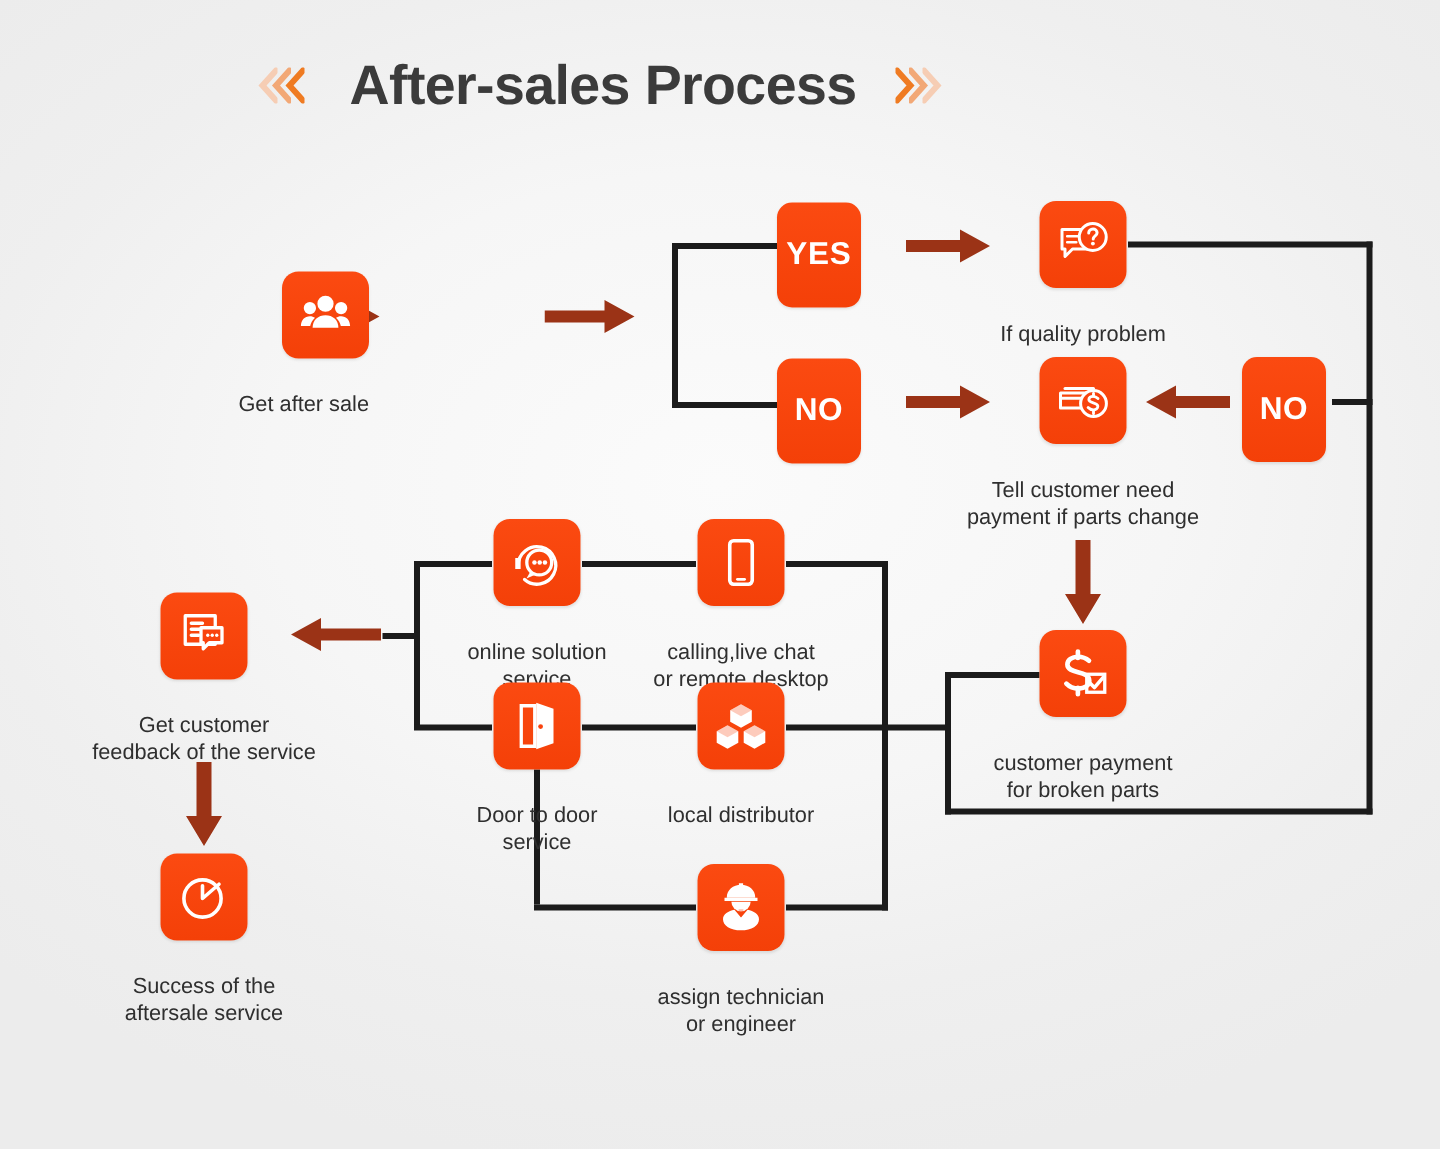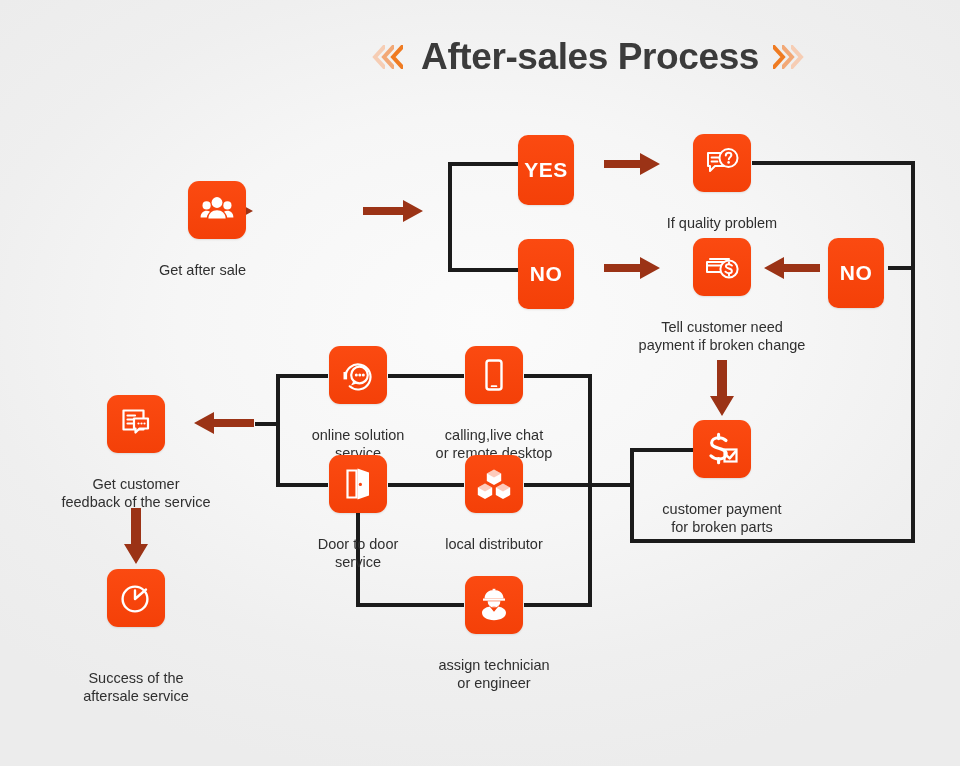--- a/index.html
+++ b/index.html
@@ -23,22 +23,22 @@
   }
 
   
   #title-bar {
     position: absolute;
     left: 0; top: 22px;
     width: 804px;
     height: 70px;
     display: flex;
     align-items: center;
-    justify-content: flex-end;
-    gap: 18px;
+    justify-content: center;
+    gap: 30px;
   }
   #page-title {
     font-size: 37px;
     font-weight: bold;
     color: #3b3b3b;
     letter-spacing: -0.4px;
     white-space: nowrap;
   }
   .chev-group { display: flex; align-items: center; }
   .chev {
@@ -260,21 +260,21 @@
       <svg width="36" height="36" viewBox="0 0 36 36">
         <path d="M3 13 h19 v10 H3 z" fill="none" stroke="#fff" stroke-width="2" stroke-linejoin="round"></path>
         <path d="M3 16.5 h19" stroke="#fff" stroke-width="2"></path>
         <path d="M6 10 h19" stroke="#fff" stroke-width="2" stroke-linecap="round"></path>
         <circle cx="25" cy="20" r="8.6" fill="#f9430e" stroke="#fff" stroke-width="2"></circle>
         <path d="M28 16.6 c-1-1-2-1.4-3.3-1.4 c-1.6 0-2.8 0.9-2.8 2.1 c0 2.9 6 1.5 6 4.6 c0 1.3-1.3 2.3-3 2.3 c-1.4 0-2.6-0.5-3.5-1.5" fill="none" stroke="#fff" stroke-width="1.9" stroke-linecap="round"></path>
         <path d="M25 13.2 v1.8 M25 25 v1.8" stroke="#fff" stroke-width="1.9" stroke-linecap="round"></path>
       </svg>
     </div>
     <div class="caption">Tell customer need
-payment if broken change</div>
+payment if parts change</div>
   </div>
 
   <div class="node" style="left:856px; top:238px;">
     <div class="tile badge">
       <span>NO</span>
     </div>
   </div>
 
   <div class="node" style="left:722px; top:420px;">
     <div class="tile">
@@ -365,21 +365,21 @@
         <path d="M7 11.5 h22 v2.2 H7 z" fill="#fff"></path>
         <path d="M11.6 14.2 a6.4 6.4 0 0 0 12.8 0 z" fill="#fff"></path>
         <path d="M18 33.2 c-7.2 0-12 -3.2-12 -7.4 c0-3.6 3.6-5.4 7.6-6.3 l4.4 5.2 l4.4 -5.2 c4 0.9 7.6 2.7 7.6 6.3 c0 4.2-4.8 7.4-12 7.4 z" fill="#fff"></path>
         <path d="M16.4 19.2 h3.2 v3.2 l-1.6 2 l-1.6 -2 z" fill="#f9430e" opacity="0.35"></path>
       </svg>
     </div>
     <div class="caption">assign technician
 or engineer</div>
   </div>
 
-  <div class="node" style="left:136px; top:569px;gap:20px;">
+  <div class="node" style="left:136px; top:569px;">
     <div class="tile">
       <svg width="36" height="36" viewBox="0 0 36 36">
         <circle cx="17" cy="19" r="12.4" fill="none" stroke="#fff" stroke-width="2.4"></circle>
         <path d="M17 10.5 v8.5 l11 -9.5" fill="none" stroke="#fff" stroke-width="2.4" stroke-linecap="round" stroke-linejoin="round"></path>
       </svg>
     </div>
     <div class="caption">Success of the
 aftersale service</div>
   </div>
 

